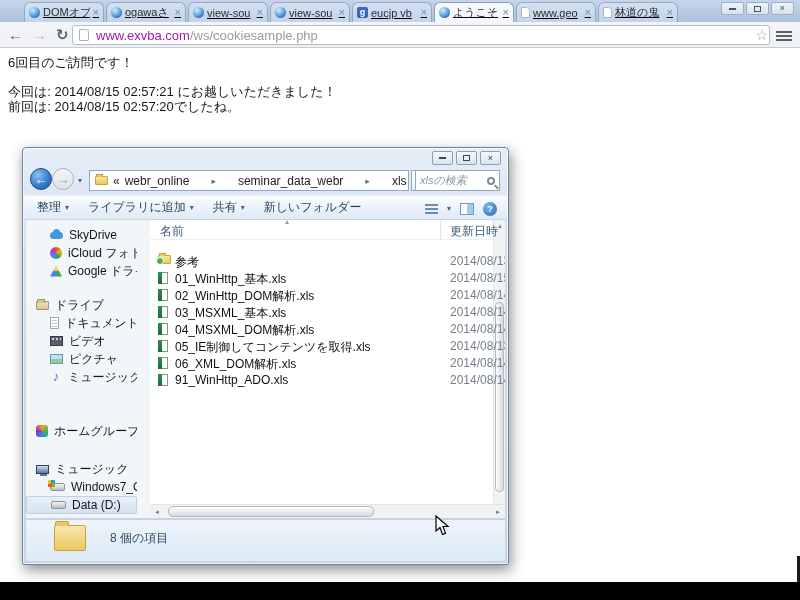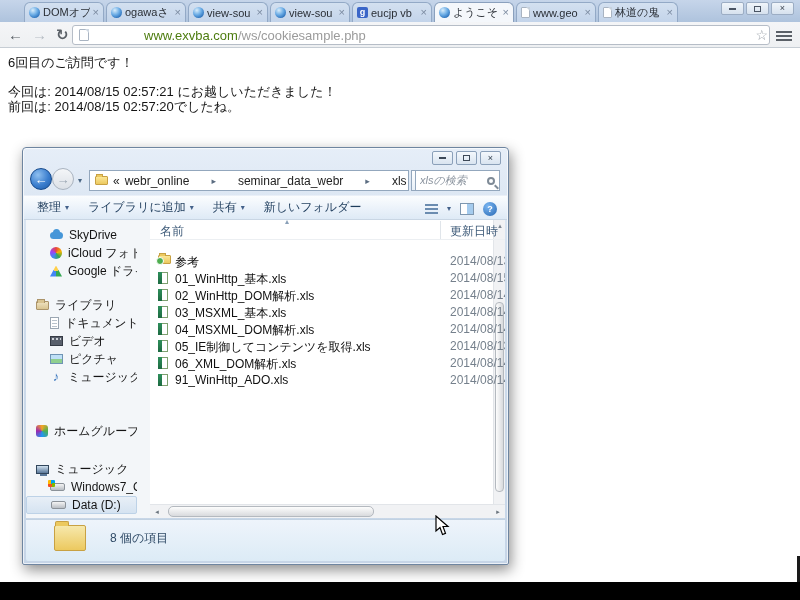--- a/index.html
+++ b/index.html
@@ -3,21 +3,21 @@
 <meta charset="utf-8">
 <style>
   html,body{margin:0;padding:0;background:#fff;}
   *{box-sizing:border-box;}
   .screen{position:relative;width:800px;height:600px;overflow:hidden;background:#fff;
           font-family:"Liberation Sans","DejaVu Sans",sans-serif;}
 
   
   .tabbar{position:absolute;left:0;top:0;width:800px;height:22px;
           background:linear-gradient(#c6d5ea,#aec3dd);}
-  .tabs{position:absolute;left:24px;top:2px;display:flex;}
+  .tabs{position:absolute;left:24px;top:2px;display:flex;text-decoration:underline;}
   .tab{width:80px;height:20px;margin-right:2px;display:flex;align-items:center;gap:3px;
        padding:0 4px;font-size:11px;color:#2a2f36;background:linear-gradient(#d3e0f0,#c3d4ea);
        border:1px solid #93a9c6;border-bottom:none;border-radius:6px 6px 0 0;overflow:hidden;}
   .tab.active{background:#f4f7fb;border-color:#8aa0bd;z-index:3;}
   .tab .lbl{white-space:nowrap;overflow:hidden;flex:1 1 auto;}
   .tab .cls{flex:0 0 auto;font-size:11px;line-height:11px;color:#7b8aa0;}
   .fav{flex:0 0 auto;}
   .fav-sphere{width:11px;height:11px;border-radius:50%;
       background:radial-gradient(circle at 35% 30%,#d9edfb,#68aae4 45%,#2065b2 85%);}
   .fav-google{width:11px;height:11px;border-radius:2px;background:#3a66c8;color:#fff;
@@ -36,21 +36,21 @@
         background:linear-gradient(#f4f5f7,#eef0f2);border-bottom:1px solid #c6cdd4;}
   .navic{position:absolute;top:4px;font-size:15px;font-weight:bold;color:#5a6067;}
   .navic.dis{color:#b6bcc3;}
   .omnibox{position:absolute;left:72px;top:3px;width:698px;height:20px;background:#fff;
         border:1px solid #b6bdc7;border-radius:3px;display:flex;align-items:center;padding:0 24px 0 6px;
         font-size:13px;white-space:nowrap;overflow:hidden;}
   .omni-page{width:10px;height:12px;background:#fff;border:1px solid #a9b4c2;border-radius:1px;
         position:relative;margin-right:7px;flex:0 0 auto;}
   .omni-page::after{content:"";position:absolute;right:-1px;top:-1px;border:2px solid #cfd8e2;
         border-left-color:transparent;border-bottom-color:transparent;}
-  .host{color:#4d7c0f;margin-left:48px;}
+  .host{color:#a21caf;}
   .path{color:#9b9b9b;}
   .star{position:absolute;right:32px;top:6px;font-size:14px;color:#9aa1a9;line-height:14px;}
   .menu{position:absolute;right:8px;top:9px;width:16px;height:10px;
         border-top:2px solid #5a6067;border-bottom:2px solid #5a6067;}
   .menu::after{content:"";display:block;margin-top:2px;height:2px;background:#5a6067;}
 
   
   .page-text{position:absolute;left:8px;top:55px;font-size:13px;color:#151515;line-height:15px;}
   .page-text p{margin:0;}
   .page-text .gap{margin-top:14px;}
@@ -356,21 +356,21 @@
               <span>iCloud フォト</span>
             </div>
             <div class="side-item ind1">
               <span class="sicon si-gdrive"></span>
               <span>Google ドライブ</span>
             </div>
           </div>
           <div class="side-group">
             <div class="side-item ind0">
               <span class="sicon si-lib"></span>
-              <span>ライブラリ</span>
+              <span>ドライブ</span>
             </div>
             <div class="side-item ind1">
               <span class="sicon si-doc"></span>
               <span>ドキュメント</span>
             </div>
             <div class="side-item ind1">
               <span class="sicon si-video"></span>
               <span>ビデオ</span>
             </div>
             <div class="side-item ind1">

